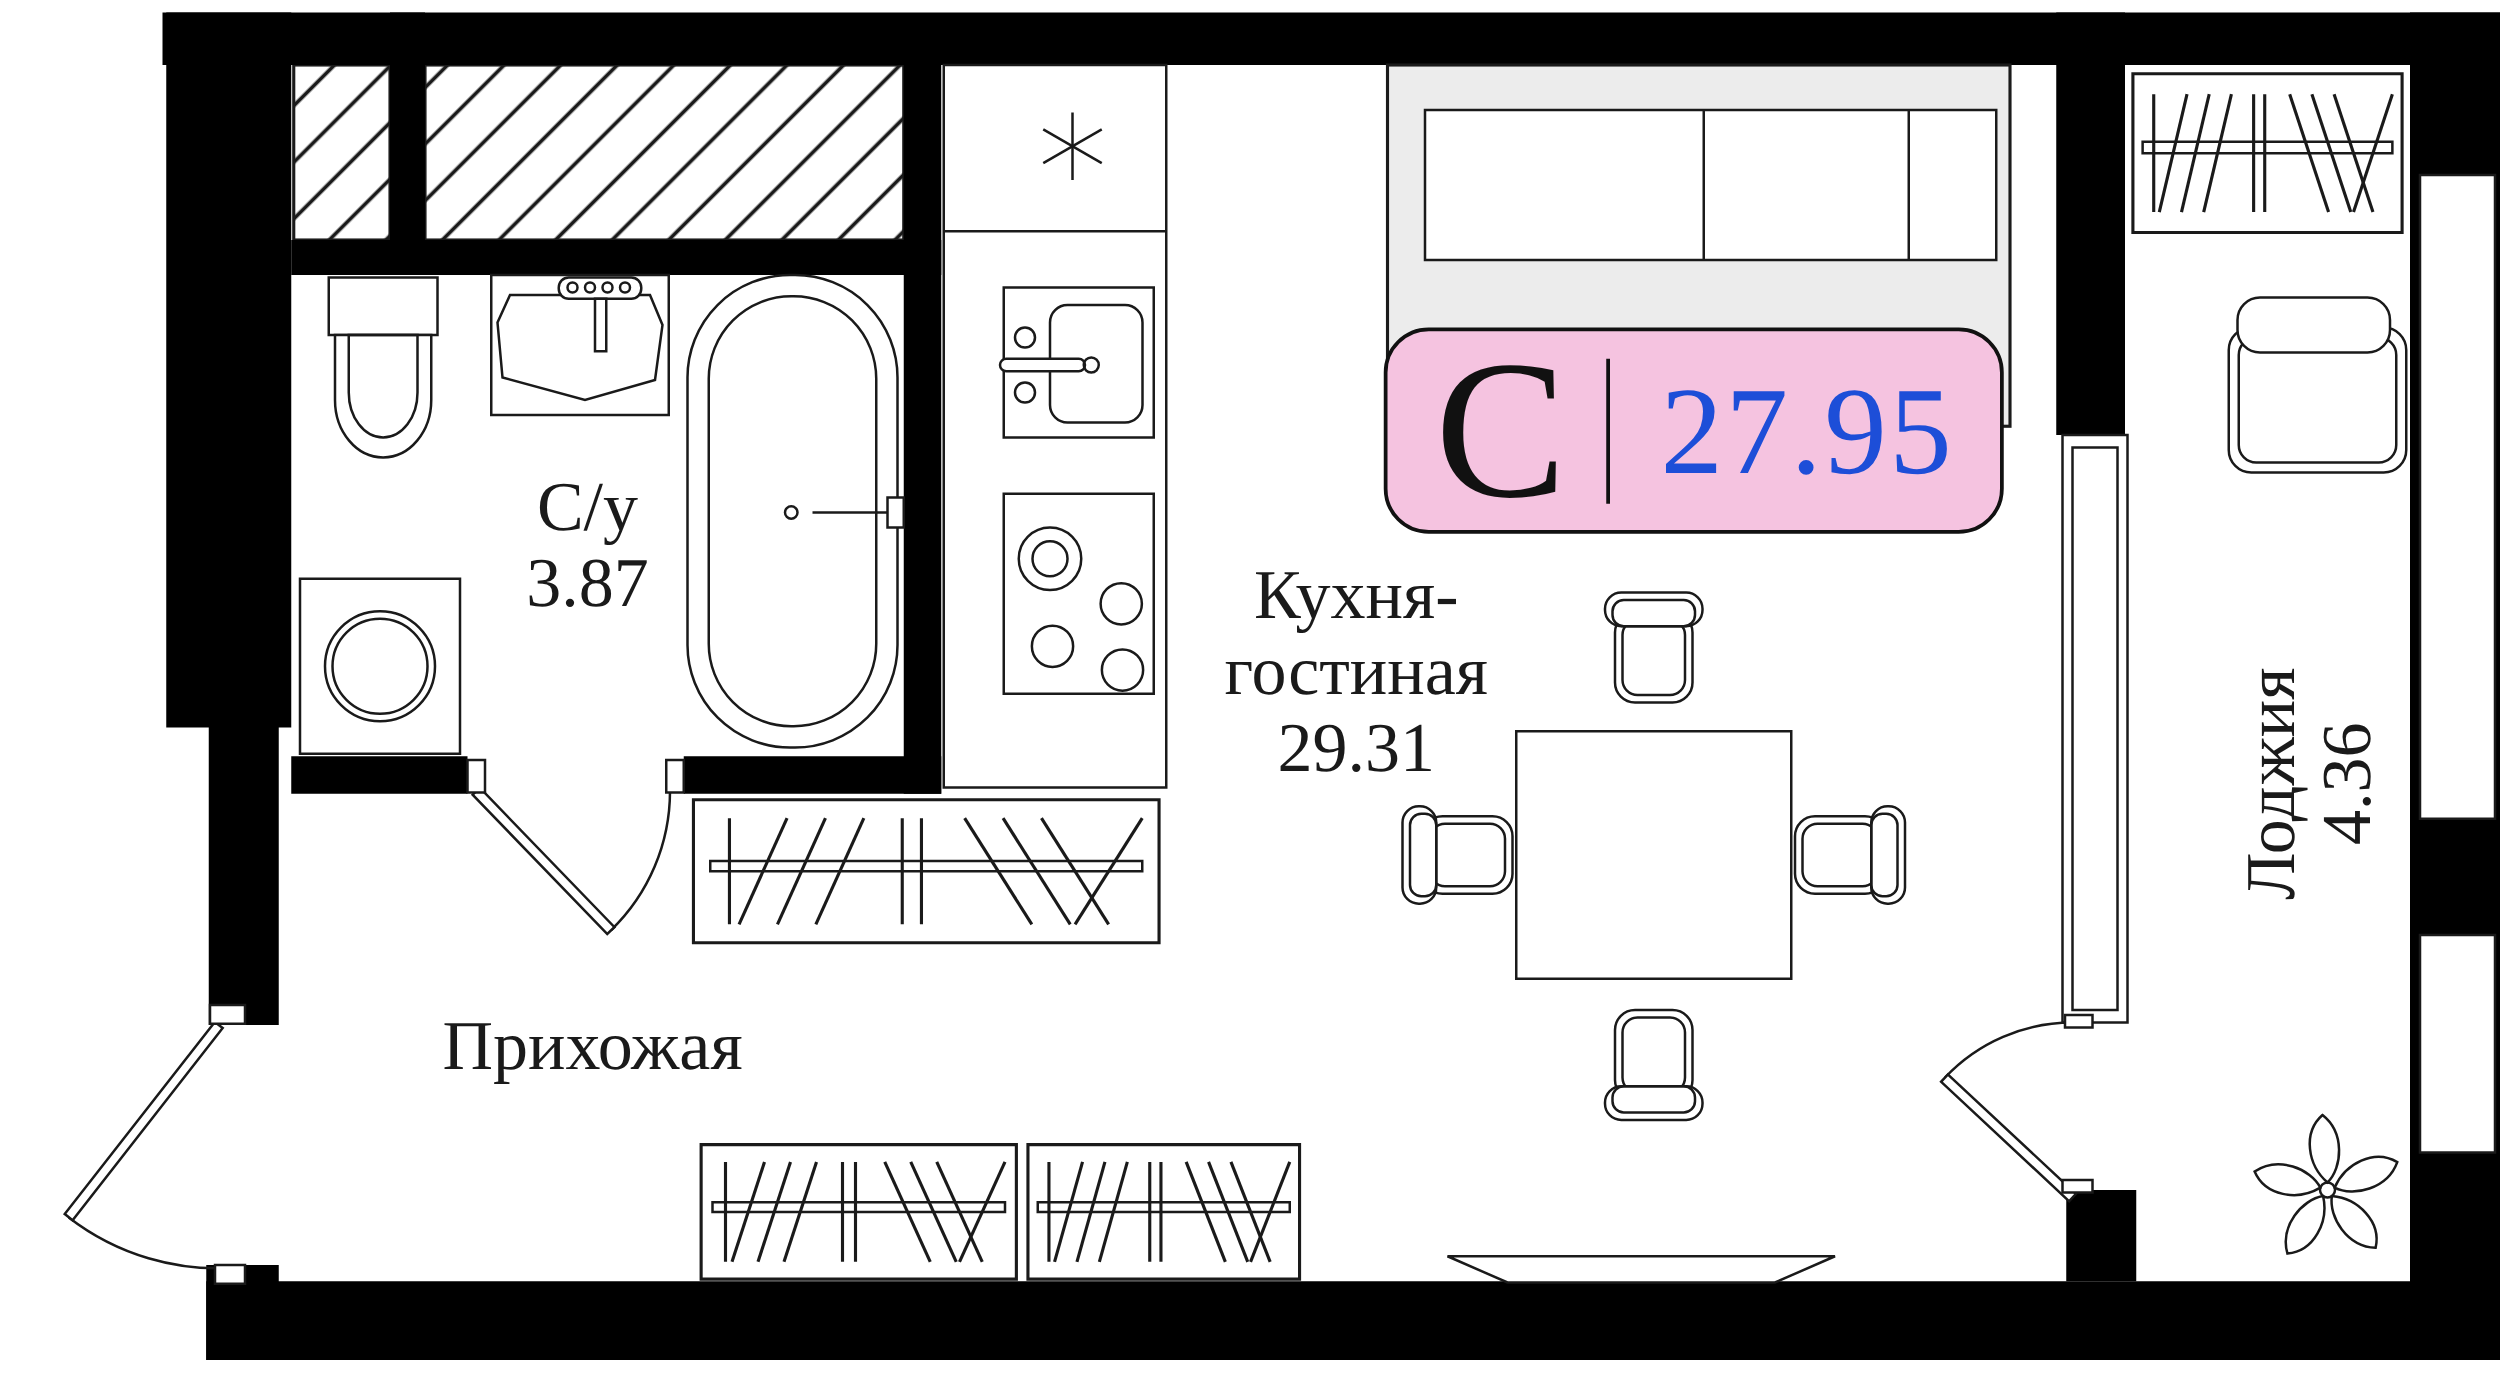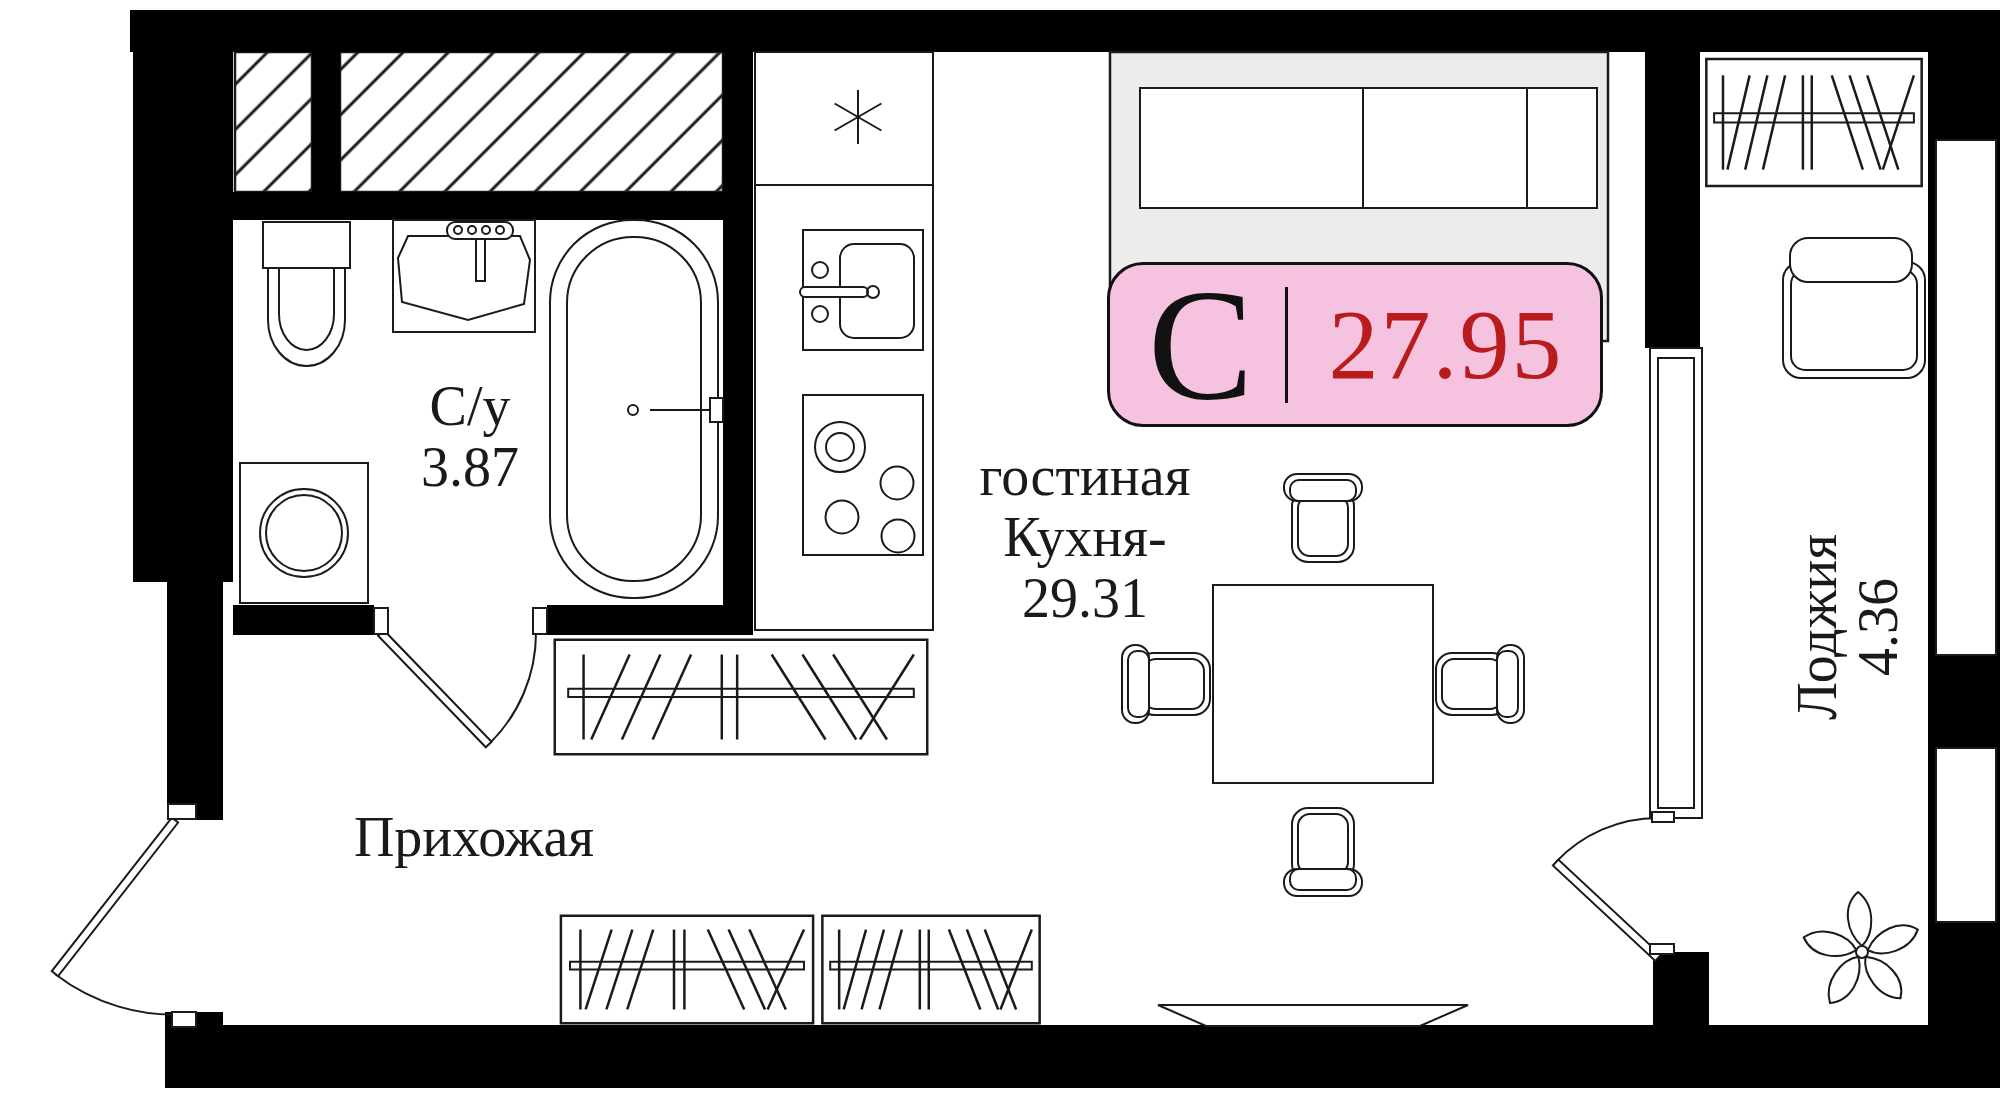--- a/index.html
+++ b/index.html
@@ -16,21 +16,21 @@
   .hatchbox{fill:url(#hatch);stroke:var(--line);stroke-width:2.5px;}
   .hl{stroke:var(--line);stroke-width:2.5px;vector-effect:non-scaling-stroke;}
   .lbl{position:absolute;transform:translate(-50%,-50%);text-align:center;
        font-size:56px;line-height:1.09;color:var(--line);white-space:nowrap;}
   .lbl-rot{transform:translate(-50%,-50%) rotate(-90deg);}
   #badge{position:absolute;left:1107px;top:262px;width:496px;height:165px;box-sizing:border-box;
          background:var(--badge-fill);border:3px solid var(--badge-border);border-radius:36px;
          display:flex;align-items:center;justify-content:flex-start;padding-left:38px;}
   #badge .letter{font-size:158px;line-height:1;color:#111;}
   #badge .divider{width:3px;height:116px;background:#111;margin-left:32px;margin-right:40px;}
-  #badge .area{font-size:100px;line-height:1;color:#b91c1c;letter-spacing:2px;}
+  #badge .area{font-size:100px;line-height:1;color:#1d4ed8;letter-spacing:2px;}
 </style>
 </head>
 <body>
 
 <div id="plan">
 
 <svg width="2000" height="1103" viewBox="0 0 2000 1103">
   <defs>
     <pattern id="hatch" patternUnits="userSpaceOnUse" width="32" height="32" patternTransform="rotate(45)">
       <rect width="32" height="32" fill="#fff"></rect>
@@ -224,22 +224,22 @@
     <rect class="s" x="1650" y="944" width="24" height="10"></rect>
   </g>
 </svg>
 
   <div class="lbl" style="left:470px;top:437px;">
     <div>С/у</div>
     <div>3.87</div>
   </div>
 
   <div class="lbl" style="left:1085px;top:538px;">
+    <div>Кухня-</div>
     <div>гостиная</div>
-    <div>Кухня-</div>
     <div>29.31</div>
   </div>
 
   <div class="lbl" style="left:474px;top:838px;">
     <div>Прихожая</div>
   </div>
 
   <div class="lbl lbl-rot" style="left:1848px;top:627px;">
     <div>Лоджия</div>
     <div>4.36</div>

